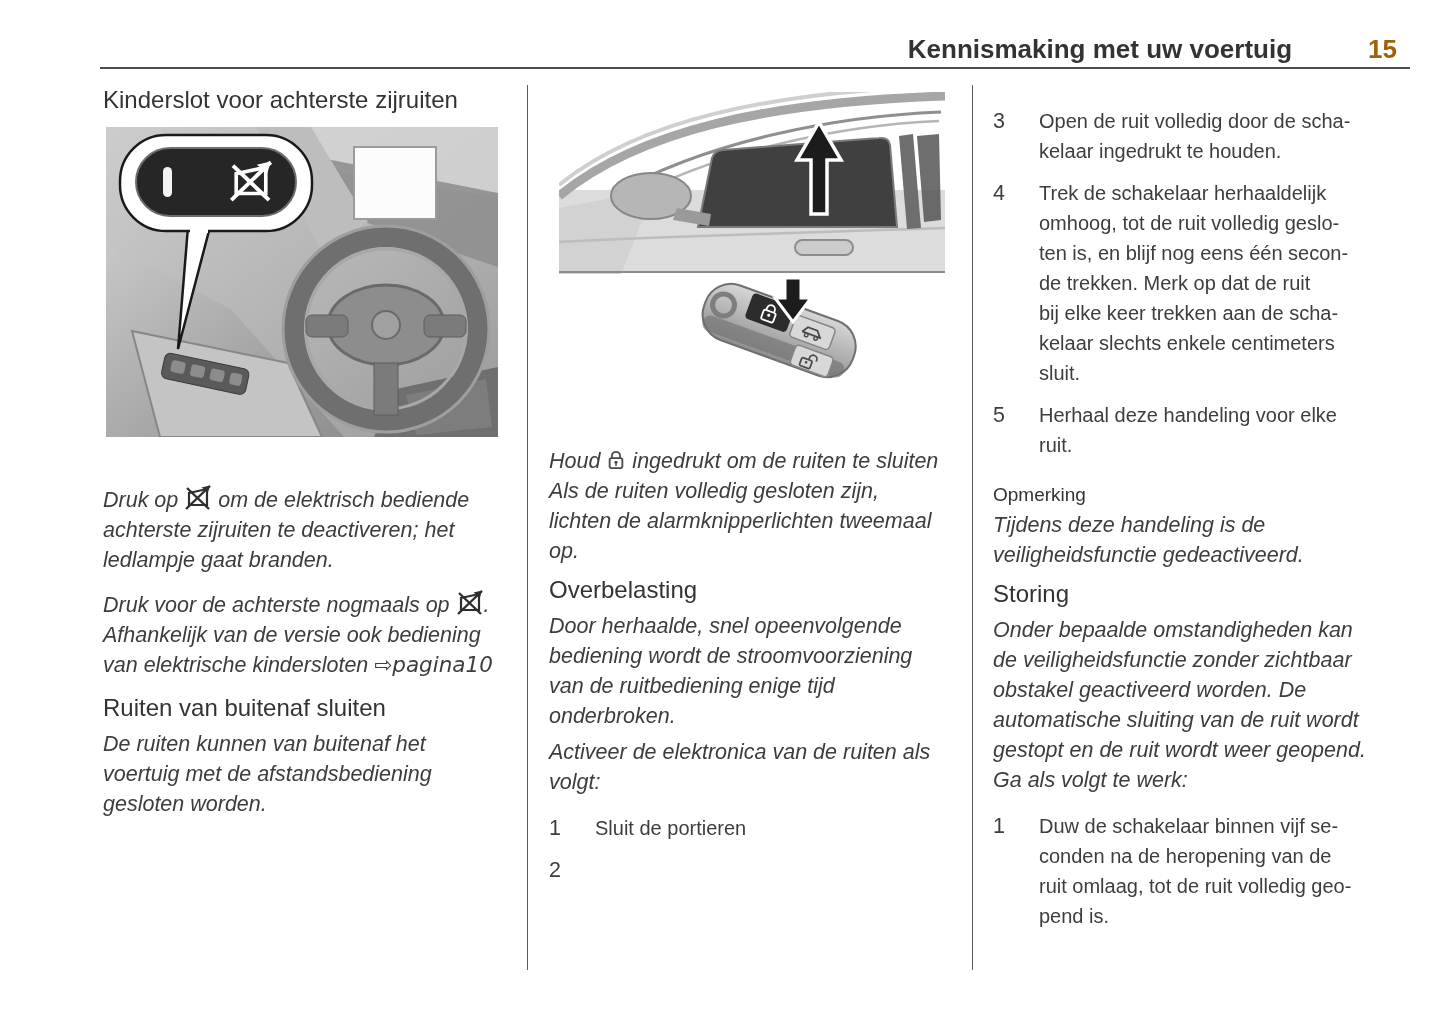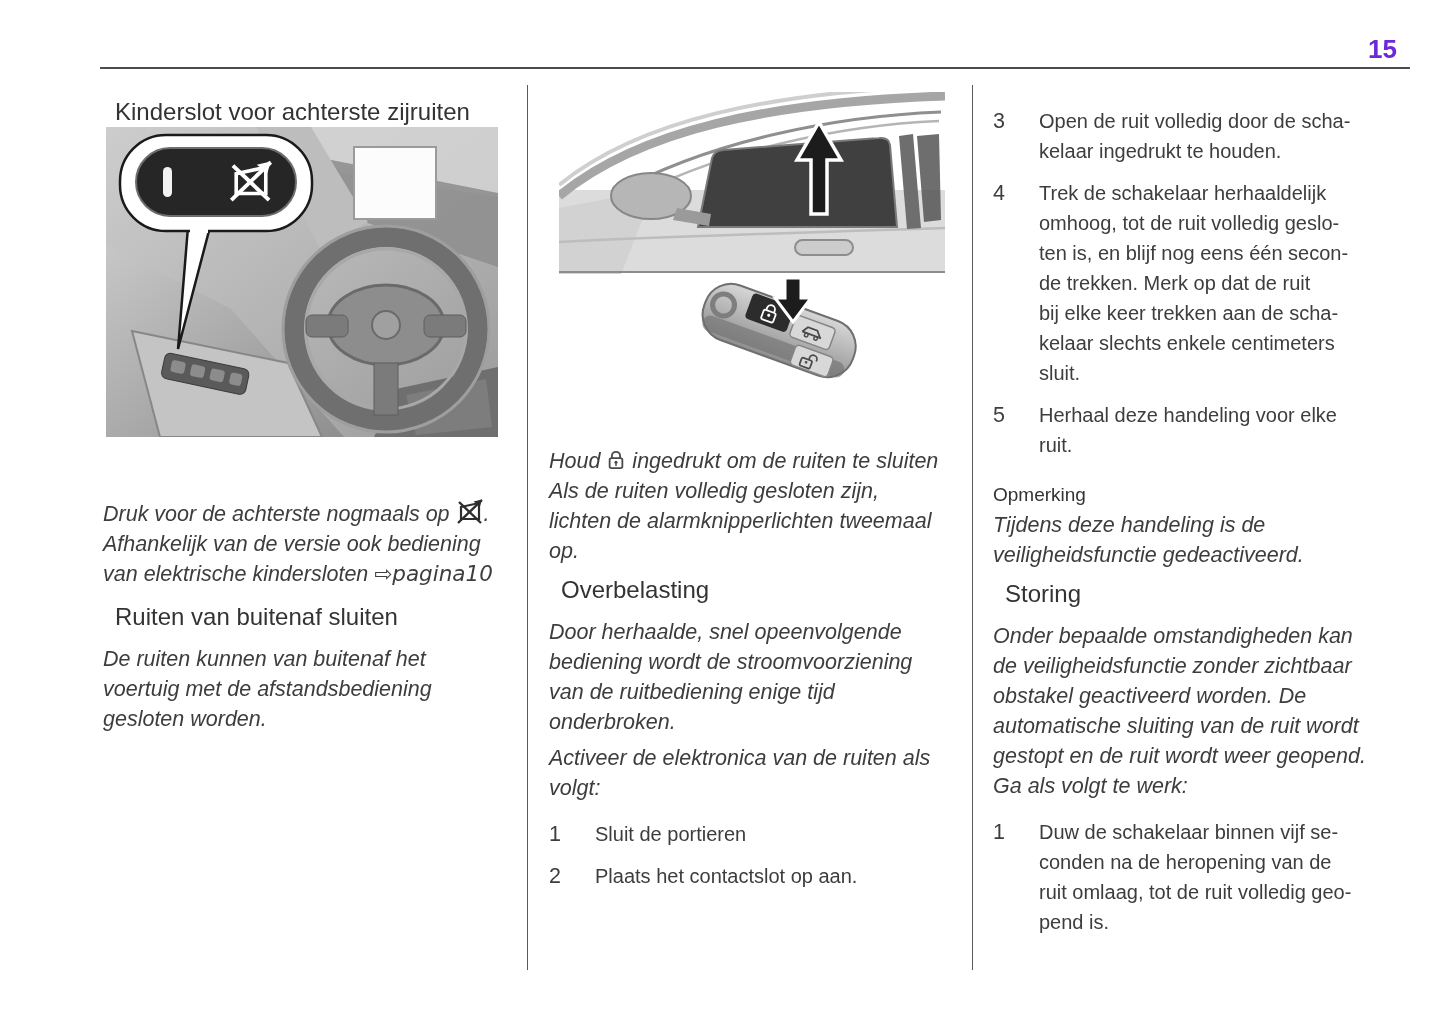--- a/index.html
+++ b/index.html
@@ -4,26 +4,26 @@
 <style>
   html,body{margin:0;padding:0;background:#ffffff;}
   body{
     width:1445px;height:1018px;position:relative;overflow:hidden;
     font-family:"Liberation Sans", sans-serif;color:#3d3d3d;
   }
   .abs{position:absolute;}
   
   .header-row{left:100px;top:34px;width:1297px;display:flex;justify-content:flex-end;align-items:baseline;}
   .header-title{font-size:26px;font-weight:700;color:#333;}
-  .header-pagenum{font-size:26px;font-weight:700;color:#6d28d9;margin-left:51px;}
+  .header-pagenum{font-size:26px;font-weight:700;color:#a16207;margin-left:76px;}
   .header-rule{left:100px;top:67px;width:1310px;height:2px;background:#4d4d4d;}
   
   .vsep{top:85px;height:885px;width:1px;background:#5a5a5a;}
   
-  .h-section{font-size:24px;line-height:31px;font-weight:400;color:#333;margin:12px;}
+  .h-section{font-size:24px;line-height:31px;font-weight:400;color:#333;margin:0;}
   .body-text{font-size:21.5px;line-height:30px;white-space:pre-line;margin:0;font-style:italic;}
   .note-head{font-size:19px;line-height:30px;font-weight:400;color:#333;margin:0;}
   .step{display:flex;align-items:flex-start;}
   .step-num{width:46px;flex:none;font-size:21.5px;line-height:30px;}
   .step-text{font-size:20px;line-height:30px;white-space:pre-line;}
   .mt6{margin-top:6px;}.mt8{margin-top:8px;}.mt12{margin-top:12px;}
   .mt14{margin-top:14px;}.mt16{margin-top:16px;}.mt20{margin-top:20px;}
   .inline-icon{display:inline-block;width:28px;height:28px;vertical-align:-5px;color:#2e2e2e;}
   .inline-lock{display:inline-block;width:20px;height:24px;vertical-align:-4px;color:#4a4a4a;}
   .ref-arrow{font-family:"DejaVu Sans","Liberation Sans",sans-serif;}
@@ -54,20 +54,21 @@
     </symbol>
     <symbol id="ic-trunk" viewBox="0 0 24 16">
       <path d="M2,11 L6,5 H16 L21,11 M2,11 H22" fill="none" stroke="currentColor" stroke-width="1.8"></path>
       <circle cx="7" cy="13" r="1.8" fill="none" stroke="currentColor" stroke-width="1.4"></circle>
       <circle cx="17" cy="13" r="1.8" fill="none" stroke="currentColor" stroke-width="1.4"></circle>
     </symbol>
   </defs>
 </svg>
 
 <div class="abs header-row">
+  <span class="header-title">Kennismaking met uw voertuig</span>
   <span class="header-pagenum">15</span>
 </div>
 <div class="abs header-rule"></div>
 
 <div class="abs vsep" style="left:527px;"></div>
 <div class="abs vsep" style="left:972px;"></div>
 
 <h2 class="abs h-section" style="left:103px;top:84px;width:410px;">Kinderslot voor achterste zijruiten</h2>
 
 <div class="fig" style="left:106px;top:127px;">
@@ -127,20 +128,25 @@
         <polygon points="5,9 23,5 23,21 5,21" fill="none" stroke="#fff" stroke-width="2.2"></polygon>
         <polygon points="17.5,3.5 26,1.5 24,8.5" fill="#fff"></polygon>
         <line x1="2" y1="25" x2="26" y2="2" stroke="#fff" stroke-width="2.4"></line>
         <line x1="3" y1="4" x2="25" y2="25" stroke="#fff" stroke-width="2.4"></line>
       </svg>
     </g>
   </svg>
 </div>
 
 <div class="abs" style="left:103px;top:484px;width:408px;">
+  <p class="body-text"><span>Druk op </span><span class="inline-icon"><svg width="28" height="28">
+          <use href="#ic-winx"></use>
+        </svg></span><span> om de elektrisch bediende
+achterste zijruiten te deactiveren; het
+ledlampje gaat branden.</span></p>
   <p class="body-text mt14"><span>Druk voor de achterste nogmaals op </span><span class="inline-icon"><svg width="28" height="28">
           <use href="#ic-winx"></use>
         </svg></span><span>.
 Afhankelijk van de versie ook bediening
 van elektrische kindersloten </span><span class="ref-arrow">⇨pagina10</span></p>
   <h2 class="h-section mt12">Ruiten van buitenaf sluiten</h2>
   <p class="body-text mt6">De ruiten kunnen van buitenaf het
 voertuig met de afstandsbediening
 gesloten worden.</p>
 </div>
@@ -227,21 +233,20 @@
 van de ruitbediening enige tijd
 onderbroken.</p>
   <p class="body-text mt6">Activeer de elektronica van de ruiten als
 volgt:</p>
   <div class="step mt16">
     <span class="step-num">1</span>
     <div class="step-text">Sluit de portieren</div>
   </div>
   <div class="step mt12">
     <span class="step-num">2</span>
-    <div class="step-text">Plaats het contactslot op aan.</div>
   </div>
 </div>
 
 <div class="abs" style="left:993px;top:106px;width:424px;">
   <div class="step">
     <span class="step-num">3</span>
     <div class="step-text">Open de ruit volledig door de scha-
 kelaar ingedrukt te houden.</div>
   </div>
   <div class="step mt12">

